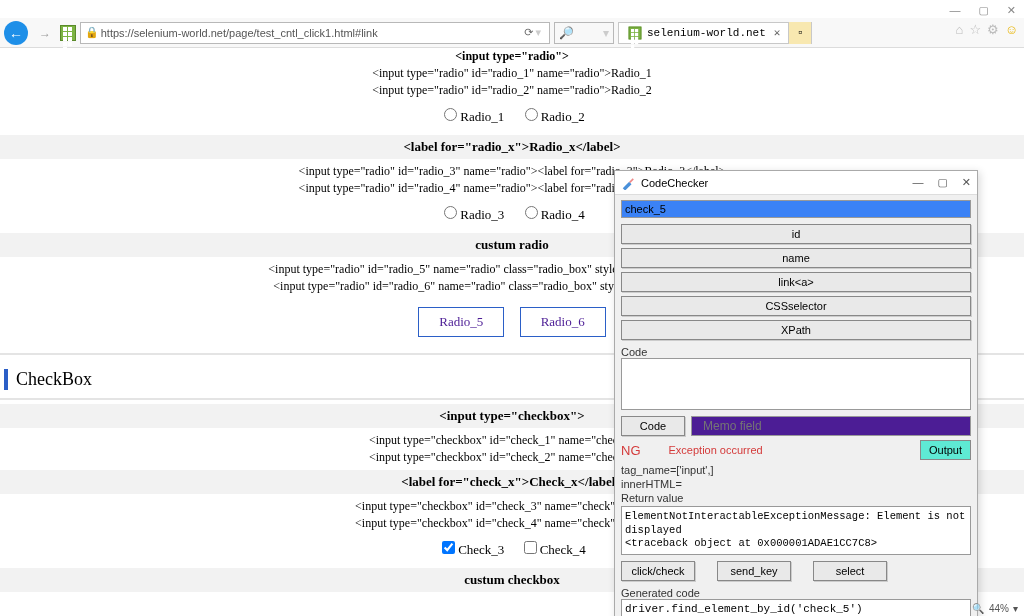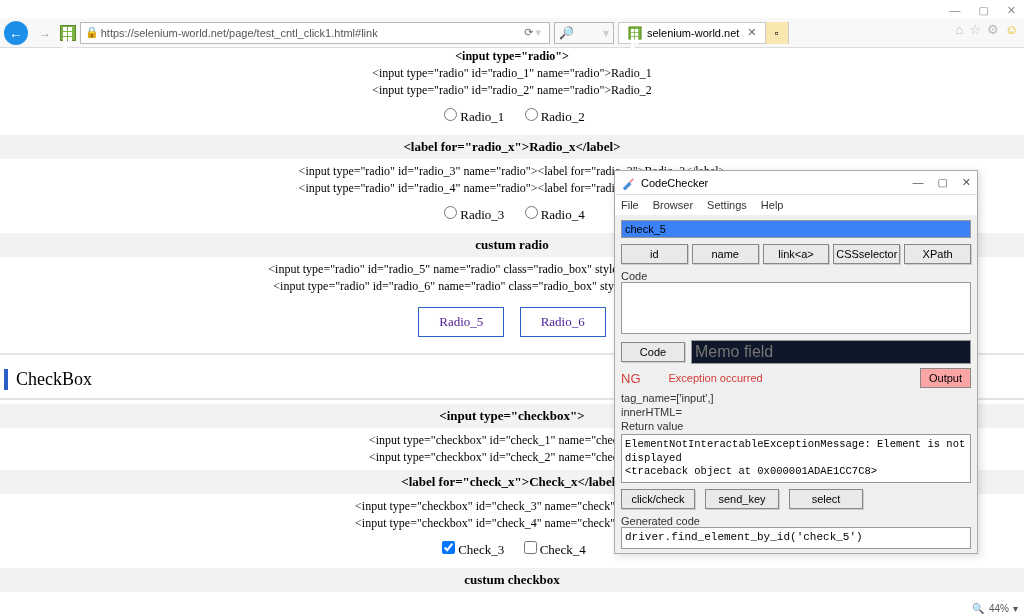--- a/index.html
+++ b/index.html
@@ -8,21 +8,21 @@
   
   .browser-chrome { height:30px; background:#f8f8f8; border-bottom:1px solid #dcdcdc; display:flex; align-items:center; padding:0 4px; position:relative;}
   .chrome-back { width:24px; height:24px; border-radius:50%; background:#1e8fe8; color:#fff; display:flex; align-items:center; justify-content:center; font-size:14px; margin-right:8px;}
   .chrome-fwd { width:18px; height:18px; color:#999; display:flex; align-items:center; justify-content:center; margin-right:6px;}
   .site-icon { width:16px; height:16px; background:#7cb342; border:1px solid #5a8a2a; display:flex; flex-wrap:wrap; padding:1px; margin-right:4px;}
   .site-icon span{width:4px;height:4px;background:#fff;margin:0.5px;}
   .url-bar { flex:0 0 470px; height:22px; border:1px solid #b8b8b8; background:#fff; display:flex; align-items:center; padding:0 4px; font-size:11px; color:#555;}
   .url-bar .lock{color:#666;margin-right:2px;}
   .url-right { margin-left:auto; margin-right:4px; display:flex; align-items:center; gap:2px; color:#666;}
   .search-bar { flex:0 0 60px; height:22px; border:1px solid #b8b8b8; margin-left:4px; display:flex; align-items:center; justify-content:space-between; padding:0 4px; color:#888;}
-  .tab-strip{display:flex; align-items:center; height:22px; margin-left:4px; border:1px solid #c8c8c8; background:#84cc16;}
+  .tab-strip{display:flex; align-items:center; height:22px; margin-left:4px; border:1px solid #c8c8c8; background:#84cc16;font-family:Liberation Mono, monospace;}
   .tab{display:flex;align-items:center;height:100%;border-right:1px solid #c8c8c8;padding:0 8px;background:#fff;font-size:11px;}
   .tab-close{margin-left:8px;color:#666;}
   .tab-new{width:22px;height:22px;background:#f8e8b0;display:flex;align-items:center;justify-content:center;}
   .top-right{position:absolute;right:6px;top:4px;display:flex;gap:6px;align-items:center;}
   .top-right span{font-size:13px;}
 
   
   .page { padding:0; font-family:"Times New Roman",serif; font-size:13px;}
   .section-header{background:#f2f2f2; text-align:center; padding:4px 0; font-weight:bold; margin:4px 0;}
   .code-line{text-align:center; font-size:12px; padding:1px 0;}
@@ -34,32 +34,32 @@
 
   
   .cc-window{position:fixed; left:614px; top:170px; width:364px; background:#f0f0f0; border:1px solid #aaa; font-family:"Segoe UI",Arial,sans-serif; font-size:11px; box-shadow:2px 2px 8px rgba(0,0,0,0.15);}
   .cc-title{height:24px;display:flex;align-items:center;padding:0 6px;background:#fff;border-bottom:1px solid #ddd;}
   .cc-title-icon{width:14px;height:14px;margin-right:6px;}
   .cc-title-controls{margin-left:auto;display:flex;gap:14px;color:#555;}
   .cc-menu{height:20px;display:flex;align-items:center;gap:14px;padding:0 6px;background:#fff;font-size:11px;color:#333;}
   .cc-body{padding:4px 6px;}
   .cc-label{font-size:11px;color:#333;margin-top:2px;}
   .cc-input{width:100%;border:1px solid #999;background:#3b82f6;font-size:11px;padding:2px 3px;margin-top:1px;}
-  .cc-btn-row{display:flex;gap:4px;margin:6px 0;}
+  .cc-btn-row{display:flex;gap:4px;margin:6px 0;flex-direction:column;}
   .cc-btn{border:1px solid #888;background:#e9e9e9;padding:3px 0;font-size:11px;text-align:center;flex:1;box-shadow:1px 1px 0 #ccc;}
   .cc-btn.sm{flex:0 0 64px;}
   .cc-textarea{width:100%;height:52px;border:1px solid #999;background:#fff;font-size:11px;padding:2px;resize:none;}
   .cc-row-split{display:flex;gap:6px;align-items:center;margin:4px 0;}
-  .cc-memo{flex:1;border:1px solid #999;background:#0f172a;font-size:16px;padding:2px 3px;color:#888;}
+  .cc-memo{flex:1;border:1px solid #999;background:#4c1d95;font-size:12px;padding:2px 11px;color:#888;}
   .cc-status-row{display:flex;align-items:center;margin:4px 0;}
   .cc-ng{color:#d43a3a;font-size:13px;margin-right:28px;}
   .cc-exc{color:#d43a3a;font-size:11px;}
-  .cc-output-btn{margin-left:auto;border:1px solid #888;background:#fca5a5;padding:3px 8px;font-size:11px;}
+  .cc-output-btn{margin-left:auto;border:1px solid #888;background:#5eead4;padding:3px 8px;font-size:11px;}
   .cc-mono{font-family:"Consolas","Courier New",monospace;font-size:10.5px;background:#fff;border:1px solid #999;padding:3px;margin-top:2px;line-height:1.3;min-height:14px;}
-  .cc-action-row{display:flex;gap:10px;margin:6px 0;}
+  .cc-action-row{display:flex;gap:22px;margin:6px 0;}
   .cc-action-row .cc-btn{flex:0 0 74px;}
   .cc-gen{font-family:"Consolas","Courier New",monospace;font-size:11px;background:#fff;border:1px solid #999;padding:3px;min-height:22px;}
   
   .zoom-ctrl{position:fixed;bottom:2px;right:6px;font-size:10px;color:#555;display:flex;align-items:center;gap:4px;}
 </style>
 </head>
 <body>
 
 <div style="position:fixed;top:4px;right:8px;display:flex;gap:18px;color:#888;font-size:11px;">
   <span>—</span>
@@ -171,26 +171,20 @@
         <path d="M3 21 L14 10 L18 14 L7 25 Z" fill="#4a90d9"></path>
         <path d="M14 10 L20 4 L22 6 L16 12 Z" fill="#e88"></path>
       </svg>
     <span>CodeChecker</span>
     <div class="cc-title-controls">
       <span>—</span>
       <span>▢</span>
       <span>✕</span>
     </div>
   </div>
-  <div class="cc-menu">
-    <span>File</span>
-    <span>Browser</span>
-    <span>Settings</span>
-    <span>Help</span>
-  </div>
   <div class="cc-body">
     <input class="cc-input" value="check_5" style="">
     <div class="cc-btn-row">
       <div class="cc-btn">id</div>
       <div class="cc-btn">name</div>
       <div class="cc-btn">link&lt;a&gt;</div>
       <div class="cc-btn">CSSselector</div>
       <div class="cc-btn">XPath</div>
     </div>
     <div class="cc-label">Code</div>

